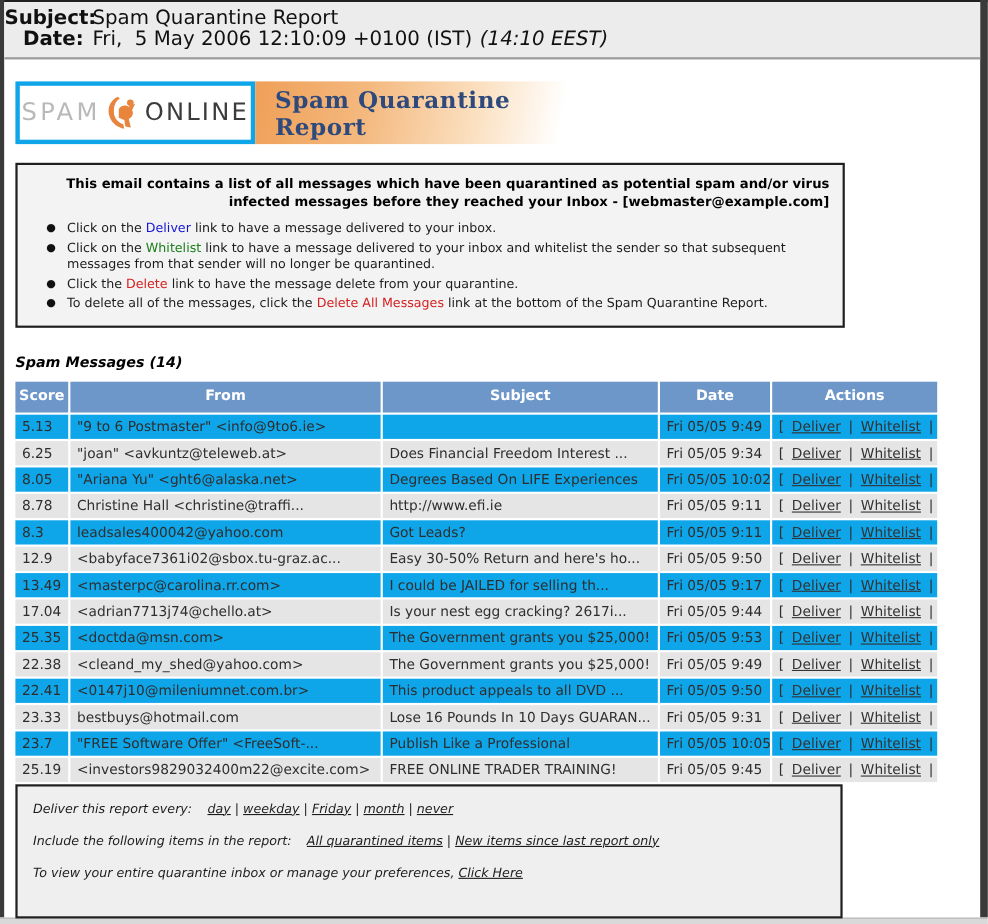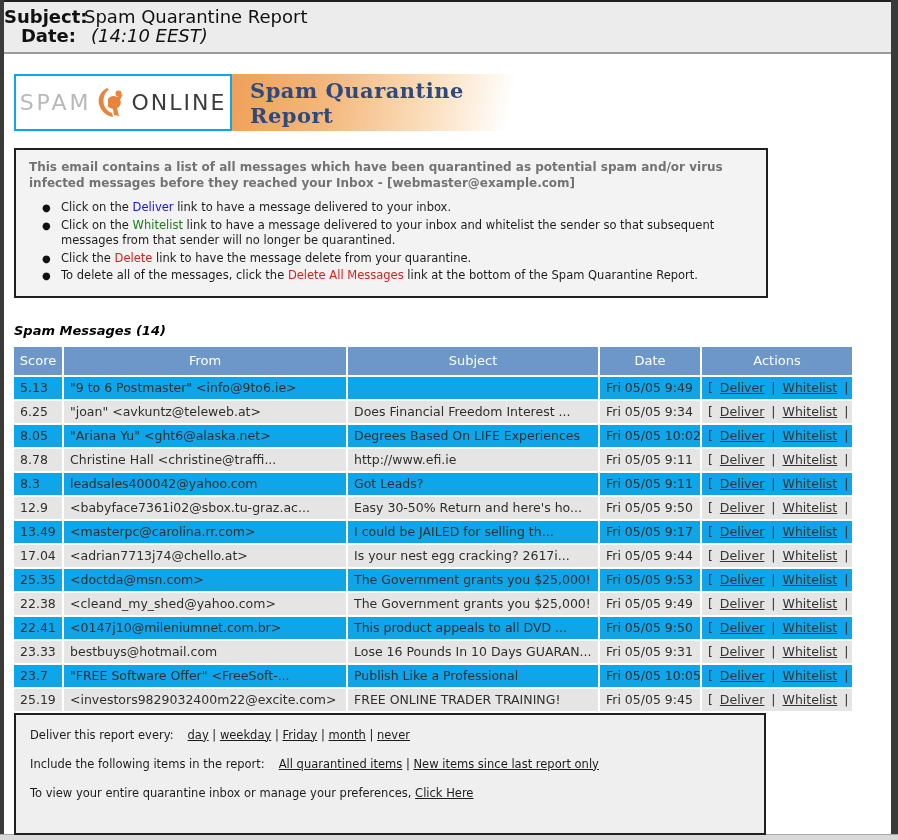--- a/index.html
+++ b/index.html
@@ -19,79 +19,80 @@
   .mail-header { background:#ececec; border-bottom:2px solid #9b9b9b; padding:5px 0 7px 0; }
   .hdr-row { display:flex; font-size:18px; line-height:19px; color:#111; }
   .hdr-label { width:72px; text-align:right; font-weight:bold; margin-right:8px; flex:0 0 72px; }
   .hdr-value { white-space:pre-wrap; }
   .hdr-alt { font-style:italic; margin-left:7px; }
 
   .content { padding:20px 0 0 10px; }
 
   
   .brandbar { display:flex; height:57px; width:502px; margin-bottom:17px; }
-  .logo-box { width:218px; background:#fff; border:2px solid #0ea5e9;
+  .logo-box { width:218px; background:#fff; border:4px solid #0ea5e9;
               display:flex; align-items:center; justify-content:center; }
   .logo-spam  { color:#b9b9b9; font-size:22px; letter-spacing:3px; }
   .logo-titan { color:#3c3c3c; font-size:22px; letter-spacing:2px; }
   .logo-icon { width:36px; height:34px; margin:0 2px; }
   .banner { flex:1; display:flex; align-items:center; padding-left:18px;
             background:linear-gradient(100deg,#efa058 0%,#f4b87e 35%,#fbe0c0 70%,#ffffff 97%); }
   .banner-title { font-family:"DejaVu Serif","Liberation Serif",serif; font-weight:bold;
                   font-size:21px; color:#2e4a7d; letter-spacing:0.5px; }
 
   
   .info-box { width:754px; border:2px solid #1f1f1f; background:#f3f3f3;
               padding:9px 12px 10px 13px; margin-bottom:25px; min-height:132px; }
-  .info-intro { font-weight:bold; font-size:12px; line-height:16px; color:#737373; margin-bottom:9px; }
+  .info-intro { font-weight:bold; font-size:12px; line-height:16px; color:#000000; margin-bottom:9px;text-align:right; }
   .info-list { margin:0; padding:0 0 0 32px; list-style:none; }
   .info-list li { position:relative; font-size:11.5px; line-height:15.5px; color:#1c1c1c; margin-bottom:2px; }
   .info-list li::before { content:"\25CF"; position:absolute; left:-19px; top:0; font-size:10px; color:#111; }
   .kw-blue  { color:#1515d6; }
   .kw-green { color:#1b7e1b; }
   .kw-red   { color:#d42222; }
 
   
   .section-title { font-size:13px; font-weight:bold; color:#000; margin:0 0 7px 0;font-style:italic; }
   table.spam { border-collapse:separate; border-spacing:2px; margin-left:-2px; table-layout:fixed; width:834px; }
-  table.spam th { background:#6d97c9; color:#fff; font-weight:normal; font-size:13px;
+  table.spam th { background:#6d97c9; color:#fff; font-weight:bold; font-size:13px;
                   height:28px; padding:0 0; text-align:center; overflow:hidden; white-space:nowrap; }
   table.spam td { font-size:12.5px; color:#2e2e2e; height:22px; padding:1px 6px;
                   white-space:nowrap; overflow:hidden; }
   tr.odd  td { background:#0ea5e9; }
   tr.even td { background:#e5e5e5; }
   td.actions { text-align:center; font-size:11.5px; color:#333; padding:1px 2px; }
   .action-link { color:#333; text-decoration:underline; cursor:pointer; margin:0 3px; }
   .delete-all-row { width:832px; text-align:center; font-size:12px; color:#333; margin:7px 0 19px 0; }
   .delete-all-link { color:#333; text-decoration:underline; cursor:pointer; margin:0 4px; }
 
   
   .footer-box { width:752px; border:2px solid #1f1f1f; background:#efefef;
                 padding:13px 14px; height:122px; }
-  .footer-line { font-size:11.5px; color:#1c1c1c; margin-bottom:15px; }
+  .footer-line { font-size:11.5px; color:#1c1c1c; margin-bottom:15px;font-style:italic; }
   .footer-label { margin-right:14px; }
   .opt-link { color:#1c1c1c; text-decoration:underline; cursor:pointer; }
 </style>
 </head>
 <body>
 
 <div class="edge-top"></div>
 <div class="edge-left"></div>
 <div class="edge-right"></div>
 <div class="bottom-strip"></div>
 
 <div class="page">
 
   <div class="mail-header">
     <div class="hdr-row">
       <span class="hdr-label">Subject:</span>
       <span class="hdr-value">Spam Quarantine Report</span>
     </div>
     <div class="hdr-row">
       <span class="hdr-label">Date:</span>
+      <span class="hdr-value">Fri,  5 May 2006 12:10:09 +0100 (IST)</span>
       <span class="hdr-alt">(14:10 EEST)</span>
     </div>
   </div>
 
   <div class="content">
 
     <div class="brandbar">
       <div class="logo-box">
         <span class="logo-spam">SPAM</span>
         <svg class="logo-icon" viewBox="0 0 36 34">

